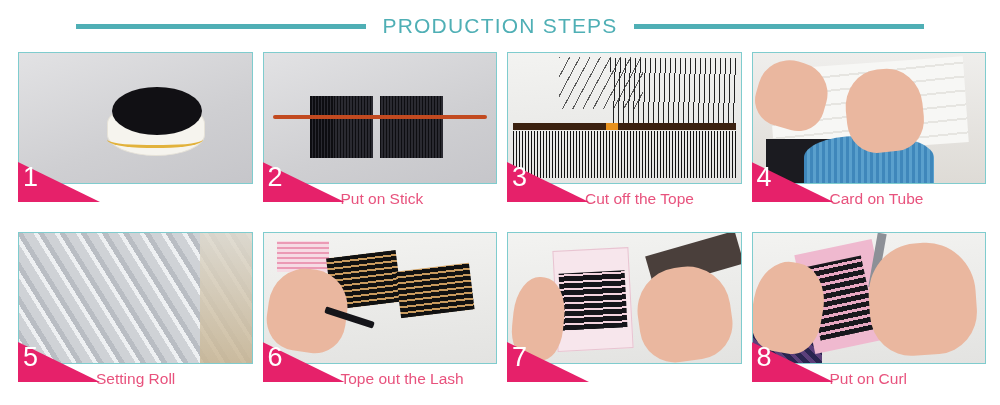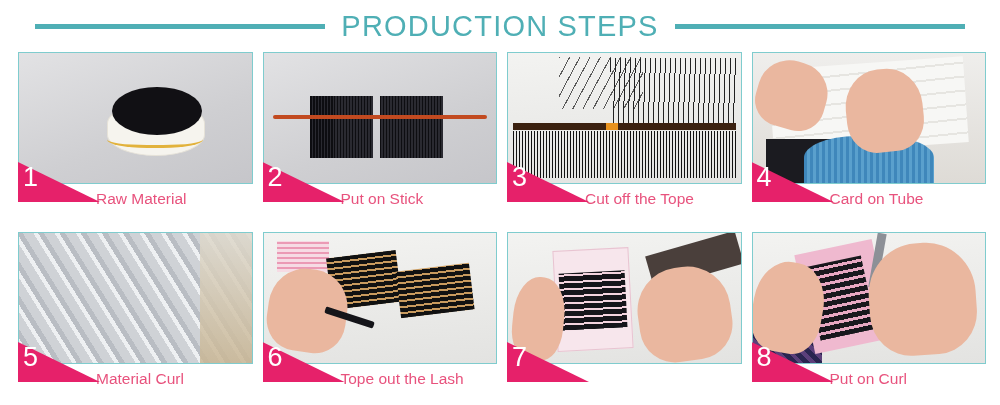--- a/index.html
+++ b/index.html
@@ -26,21 +26,21 @@
   .title-rule {
     height: 5px;
     background: #4FAFB5;
     flex: 1 1 auto;
     min-width: 10px;
   }
   .title-rule.left  { margin-right: 16px; max-width: 290px; }
   .title-rule.right { margin-left: 16px;  max-width: 290px; }
   .title-text {
     color: #4FAFB5;
-    font-size: 29px;
+    font-size: 21px;
     letter-spacing: 1.2px;
     white-space: nowrap;
     font-weight: 400;
   }
 
   
   .steps-grid {
     display: grid;
     grid-template-columns: repeat(4, 1fr);
     grid-template-rows: repeat(2, 172px);
@@ -262,21 +262,20 @@
       <div class="photo-inner bg-grey">
         <div class="roll-body"></div>
         <div class="roll-band"></div>
         <div class="roll-top"></div>
       </div>
     </div>
     <div class="badge">
       <div class="tri"></div>
       <div class="num">1</div>
     </div>
-    <div class="caption">Raw Material</div>
   </div>
 
   <div class="step">
     <div class="photo">
       <div class="photo-inner bg-grey">
         <div class="lashblock a"></div>
         <div class="lashblock b"></div>
         <div class="rod"></div>
       </div>
     </div>
@@ -326,21 +325,21 @@
     <div class="photo">
       <div class="photo-inner bg-grey">
         <div class="rods"></div>
         <div class="rods-wrap"></div>
       </div>
     </div>
     <div class="badge">
       <div class="tri"></div>
       <div class="num">5</div>
     </div>
-    <div class="caption">Material Curl</div>
+    <div class="caption">Setting Roll</div>
   </div>
 
   <div class="step">
     <div class="photo">
       <div class="photo-inner bg-white">
         <div class="pinkcard"></div>
         <div class="tray t1"></div>
         <div class="tray t2"></div>
         <div class="hand h6"></div>
         <div class="tweez"></div>

